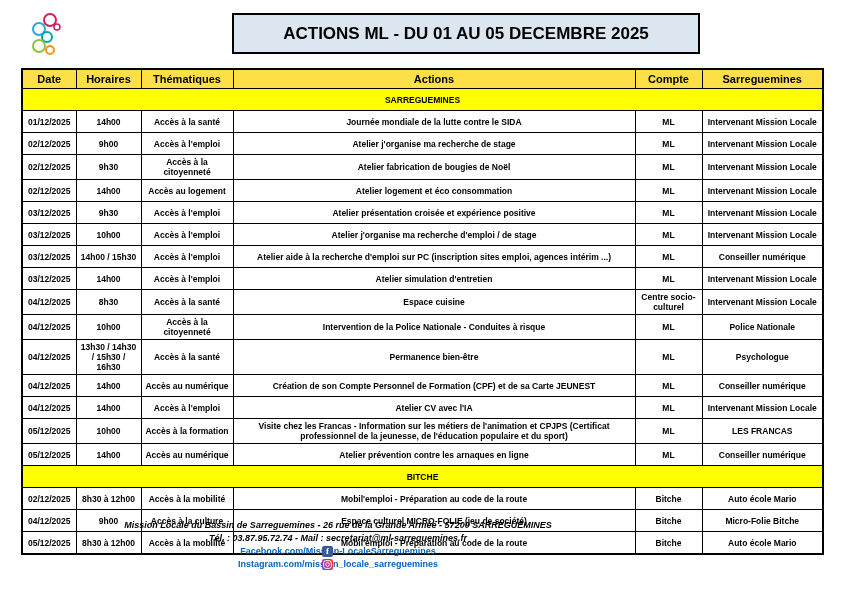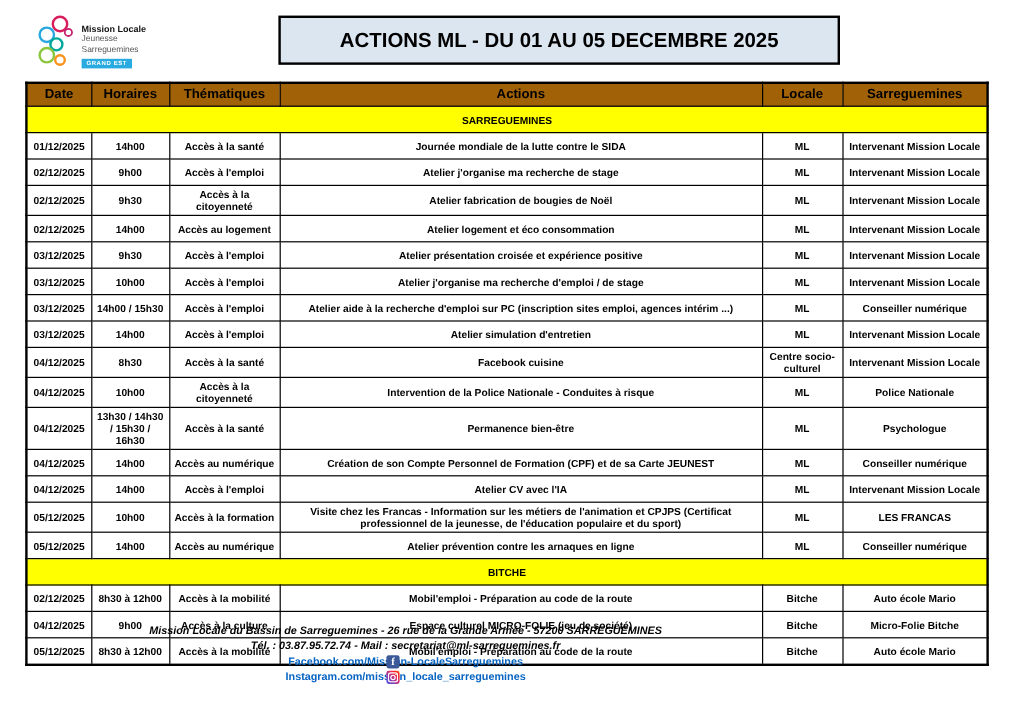--- a/index.html
+++ b/index.html
@@ -20,21 +20,21 @@
     background:#dce6f1; border:2px solid #000;
     display:flex; align-items:center; justify-content:center;
     font-weight:bold; font-size:17px;
   }
   
   table.actions {
     position:absolute; top:68px; left:21px; width:801px;
     border-collapse:collapse; border:2px solid #000; table-layout:fixed;
   }
   table.actions th {
-    background:#a16207; font-size:11px; font-weight:bold;
+    background:#fde047; font-size:11px; font-weight:bold;
     border:1px solid #000; padding:3px 2px;
   }
   table.actions td {
     border:1px solid #000; font-size:8.5px; font-weight:bold;
     text-align:center; vertical-align:middle; padding:2px 3px; height:17px;
     word-wrap:break-word;
   }
   td.section-cell { background:#ffff00; font-size:11.5px; font-weight:bold; height:11px; padding:1px; }
   td.small-text { font-size:6.3px; }
   
@@ -52,46 +52,40 @@
 
 <div class="logo">
   <svg width="34" height="48" viewBox="0 0 34 48">
     <circle cx="20" cy="9" r="6" fill="none" stroke="#d91c5c" stroke-width="2"></circle>
     <circle cx="27" cy="16" r="3" fill="none" stroke="#c4216f" stroke-width="1.5"></circle>
     <circle cx="9" cy="18" r="6" fill="none" stroke="#29a8e0" stroke-width="2"></circle>
     <circle cx="17" cy="26" r="5" fill="none" stroke="#00a79d" stroke-width="2"></circle>
     <circle cx="9" cy="35" r="6" fill="none" stroke="#8cc63f" stroke-width="2"></circle>
     <circle cx="20" cy="39" r="4" fill="none" stroke="#f7941d" stroke-width="2"></circle>
   </svg>
-  <div class="logo-text">
-    <div class="logo-l1">Mission Locale</div>
-    <div class="logo-l2">Jeunesse</div>
-    <div class="logo-l3">Sarreguemines</div>
-    <div class="logo-banner">GRAND EST</div>
-  </div>
 </div>
 
 <div class="title-box">ACTIONS ML - DU 01 AU 05 DECEMBRE 2025</div>
 
 <table class="actions">
   <colgroup>
     <col style="width:54px">
       <col style="width:65px">
       <col style="width:92px">
     <col style="width:402px">
       <col style="width:67px">
       <col style="width:121px">
   </colgroup>
   <thead>
       <tr>
         <th>Date</th>
         <th>Horaires</th>
         <th>Thématiques</th>
         <th>Actions</th>
-        <th>Locale</th>
+        <th>Compte</th>
         <th>Sarreguemines</th>
       </tr>
     </thead>
   <tbody>
       <tr>
         <td colspan="6" class="section-cell">SARREGUEMINES</td>
       </tr>
       <tr>
         <td>01/12/2025</td>
         <td>14h00</td>
@@ -153,21 +147,21 @@
         <td>14h00</td>
         <td>Accès à l'emploi</td>
         <td>Atelier simulation d'entretien</td>
         <td>ML</td>
         <td>Intervenant Mission Locale</td>
       </tr>
       <tr>
         <td>04/12/2025</td>
         <td>8h30</td>
         <td>Accès à la santé</td>
-        <td>Facebook cuisine</td>
+        <td>Espace cuisine</td>
         <td class="small-text">Centre socio-culturel</td>
         <td>Intervenant Mission Locale</td>
       </tr>
       <tr>
         <td>04/12/2025</td>
         <td>10h00</td>
         <td>Accès à la citoyenneté</td>
         <td>Intervention de la Police Nationale - Conduites à risque</td>
         <td>ML</td>
         <td>Police Nationale</td>

